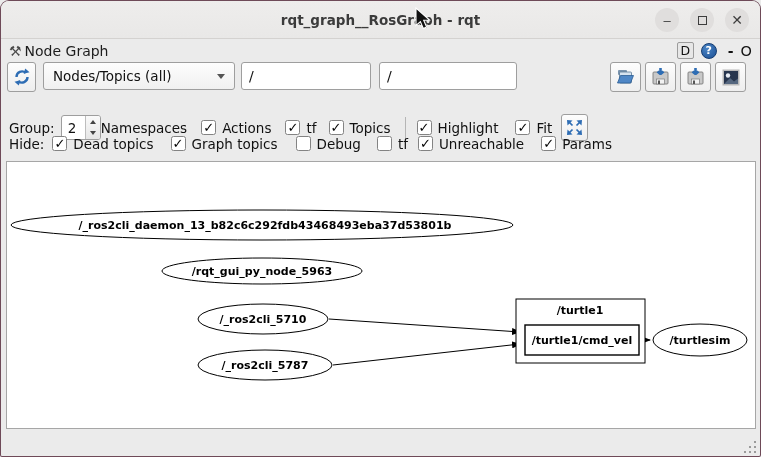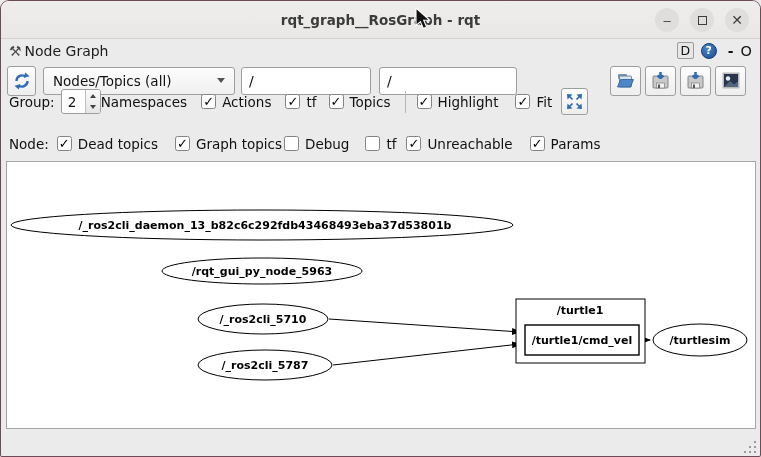--- a/index.html
+++ b/index.html
@@ -25,36 +25,36 @@
   .plugin-title { font-size:14px; color:#1d1d1d; }
   .pluginbar .right { margin-left:auto; display:flex; align-items:center; gap:7px; }
   .dbtn { width:17px; height:17px; border:1px solid #9c9c9c; border-radius:2px; background:#e7e7e7;
     font-size:12.5px; color:#111; display:flex; align-items:center; justify-content:center; }
   .helpbtn { width:16px; height:16px; border-radius:50%; background:radial-gradient(circle at 35% 30%, #4a85c6, #1c4f93);
     color:#fff; font-size:11px; font-weight:bold; display:flex; align-items:center; justify-content:center; border:1px solid #143c72; }
   .minglyph { font-size:14px; font-weight:bold; color:#111; }
   .oglyph { font-size:14.5px; color:#111; }
 
   
-  .toolbar { position:absolute; left:0; top:61px; width:100%; height:37px; display:flex; align-items:center; padding:0 14px 0 6px; }
+  .toolbar { position:absolute; left:0; top:61px; width:100%; height:37px; display:flex; align-items:flex-start; padding:0 14px 0 6px; }
   .tbtn { height:30px; border:1px solid #9e9e9e; border-radius:3px; background:linear-gradient(#fdfdfd,#eeeeee);
     display:flex; align-items:center; justify-content:center; }
   .refresh { width:29px; }
   .combo { margin-left:7px; width:192px; height:28px; border:1px solid #9e9e9e; border-radius:3px;
     background:linear-gradient(#fdfdfd,#f0f0f0); display:flex; align-items:center; padding:0 9px; font-size:13.5px; color:#111; }
   .combo .arrow { margin-left:auto; width:0; height:0; border-left:4.5px solid transparent; border-right:4.5px solid transparent; border-top:5.5px solid #555; }
   .tinput { margin-left:6px; width:130px; height:28px; border:1px solid #9e9e9e; border-radius:3px; background:#fff;
     font-family:inherit; font-size:14px; color:#111; padding:0 7px; }
   .tinput2 { margin-left:8px; width:138px; }
   .toolbar .spacer { flex:1; }
   .iconbtn { width:31px; margin-left:4px; }
 
   
   .row { position:absolute; left:0; width:100%; display:flex; align-items:center; padding-left:8px; font-size:13.5px; color:#111; }
-  .row2 { top:86px; height:29px; }
+  .row2 { top:112px; height:29px; }
   .row3 { top:129px; height:27px; }
   .spin { margin-left:6px; width:40px; height:25px; border:1px solid #9e9e9e; border-radius:3px; background:#fff; display:flex; overflow:hidden; }
   .spin .val { flex:1; display:flex; align-items:center; padding-left:6px; font-size:13.5px; }
   .spin .arrows { width:15px; border-left:1px solid #bdbdbd; background:linear-gradient(#fafafa,#e6e6e6); display:flex; flex-direction:column; }
   .spin .arrows span { flex:1; display:flex; align-items:center; justify-content:center; }
   .tri-up { width:0;height:0;border-left:3.5px solid transparent;border-right:3.5px solid transparent;border-bottom:4.5px solid #444; }
   .tri-dn { width:0;height:0;border-left:3.5px solid transparent;border-right:3.5px solid transparent;border-top:4.5px solid #444; }
   .cb { display:inline-flex; align-items:center; gap:6px; }
   .cb .box { width:15px; height:15px; background:#fff; border:1px solid #838383; border-radius:2.5px;
     display:flex; align-items:center; justify-content:center; font-size:13px; font-weight:bold; color:#000; line-height:1; }
@@ -205,30 +205,30 @@
           <polygon points="1,1 6.5,1.5 1.5,6.5"></polygon>
             <polygon points="16,1 15.5,6.5 10.5,1.5"></polygon>
           <polygon points="1,16 1.5,10.5 6.5,15.5"></polygon>
             <polygon points="16,16 10.5,15.5 15.5,10.5"></polygon>
         </g>
       </svg>
     </button>
   </div>
 
   <div class="row row3">
-    <span>Node:</span>
+    <span>Hide:</span>
     <label class="cb" style="margin-left:8px;">
       <span class="box">✓</span>
       <span>Dead topics</span>
     </label>
     <label class="cb" style="margin-left:17px;">
       <span class="box">✓</span>
       <span>Graph topics</span>
     </label>
-    <label class="cb" style="margin-left:2px;">
+    <label class="cb" style="margin-left:18px;">
       <span class="box"></span>
       <span>Debug</span>
     </label>
     <label class="cb" style="margin-left:16px;">
       <span class="box"></span>
       <span>tf</span>
     </label>
     <label class="cb" style="margin-left:10px;">
       <span class="box">✓</span>
       <span>Unreachable</span>

